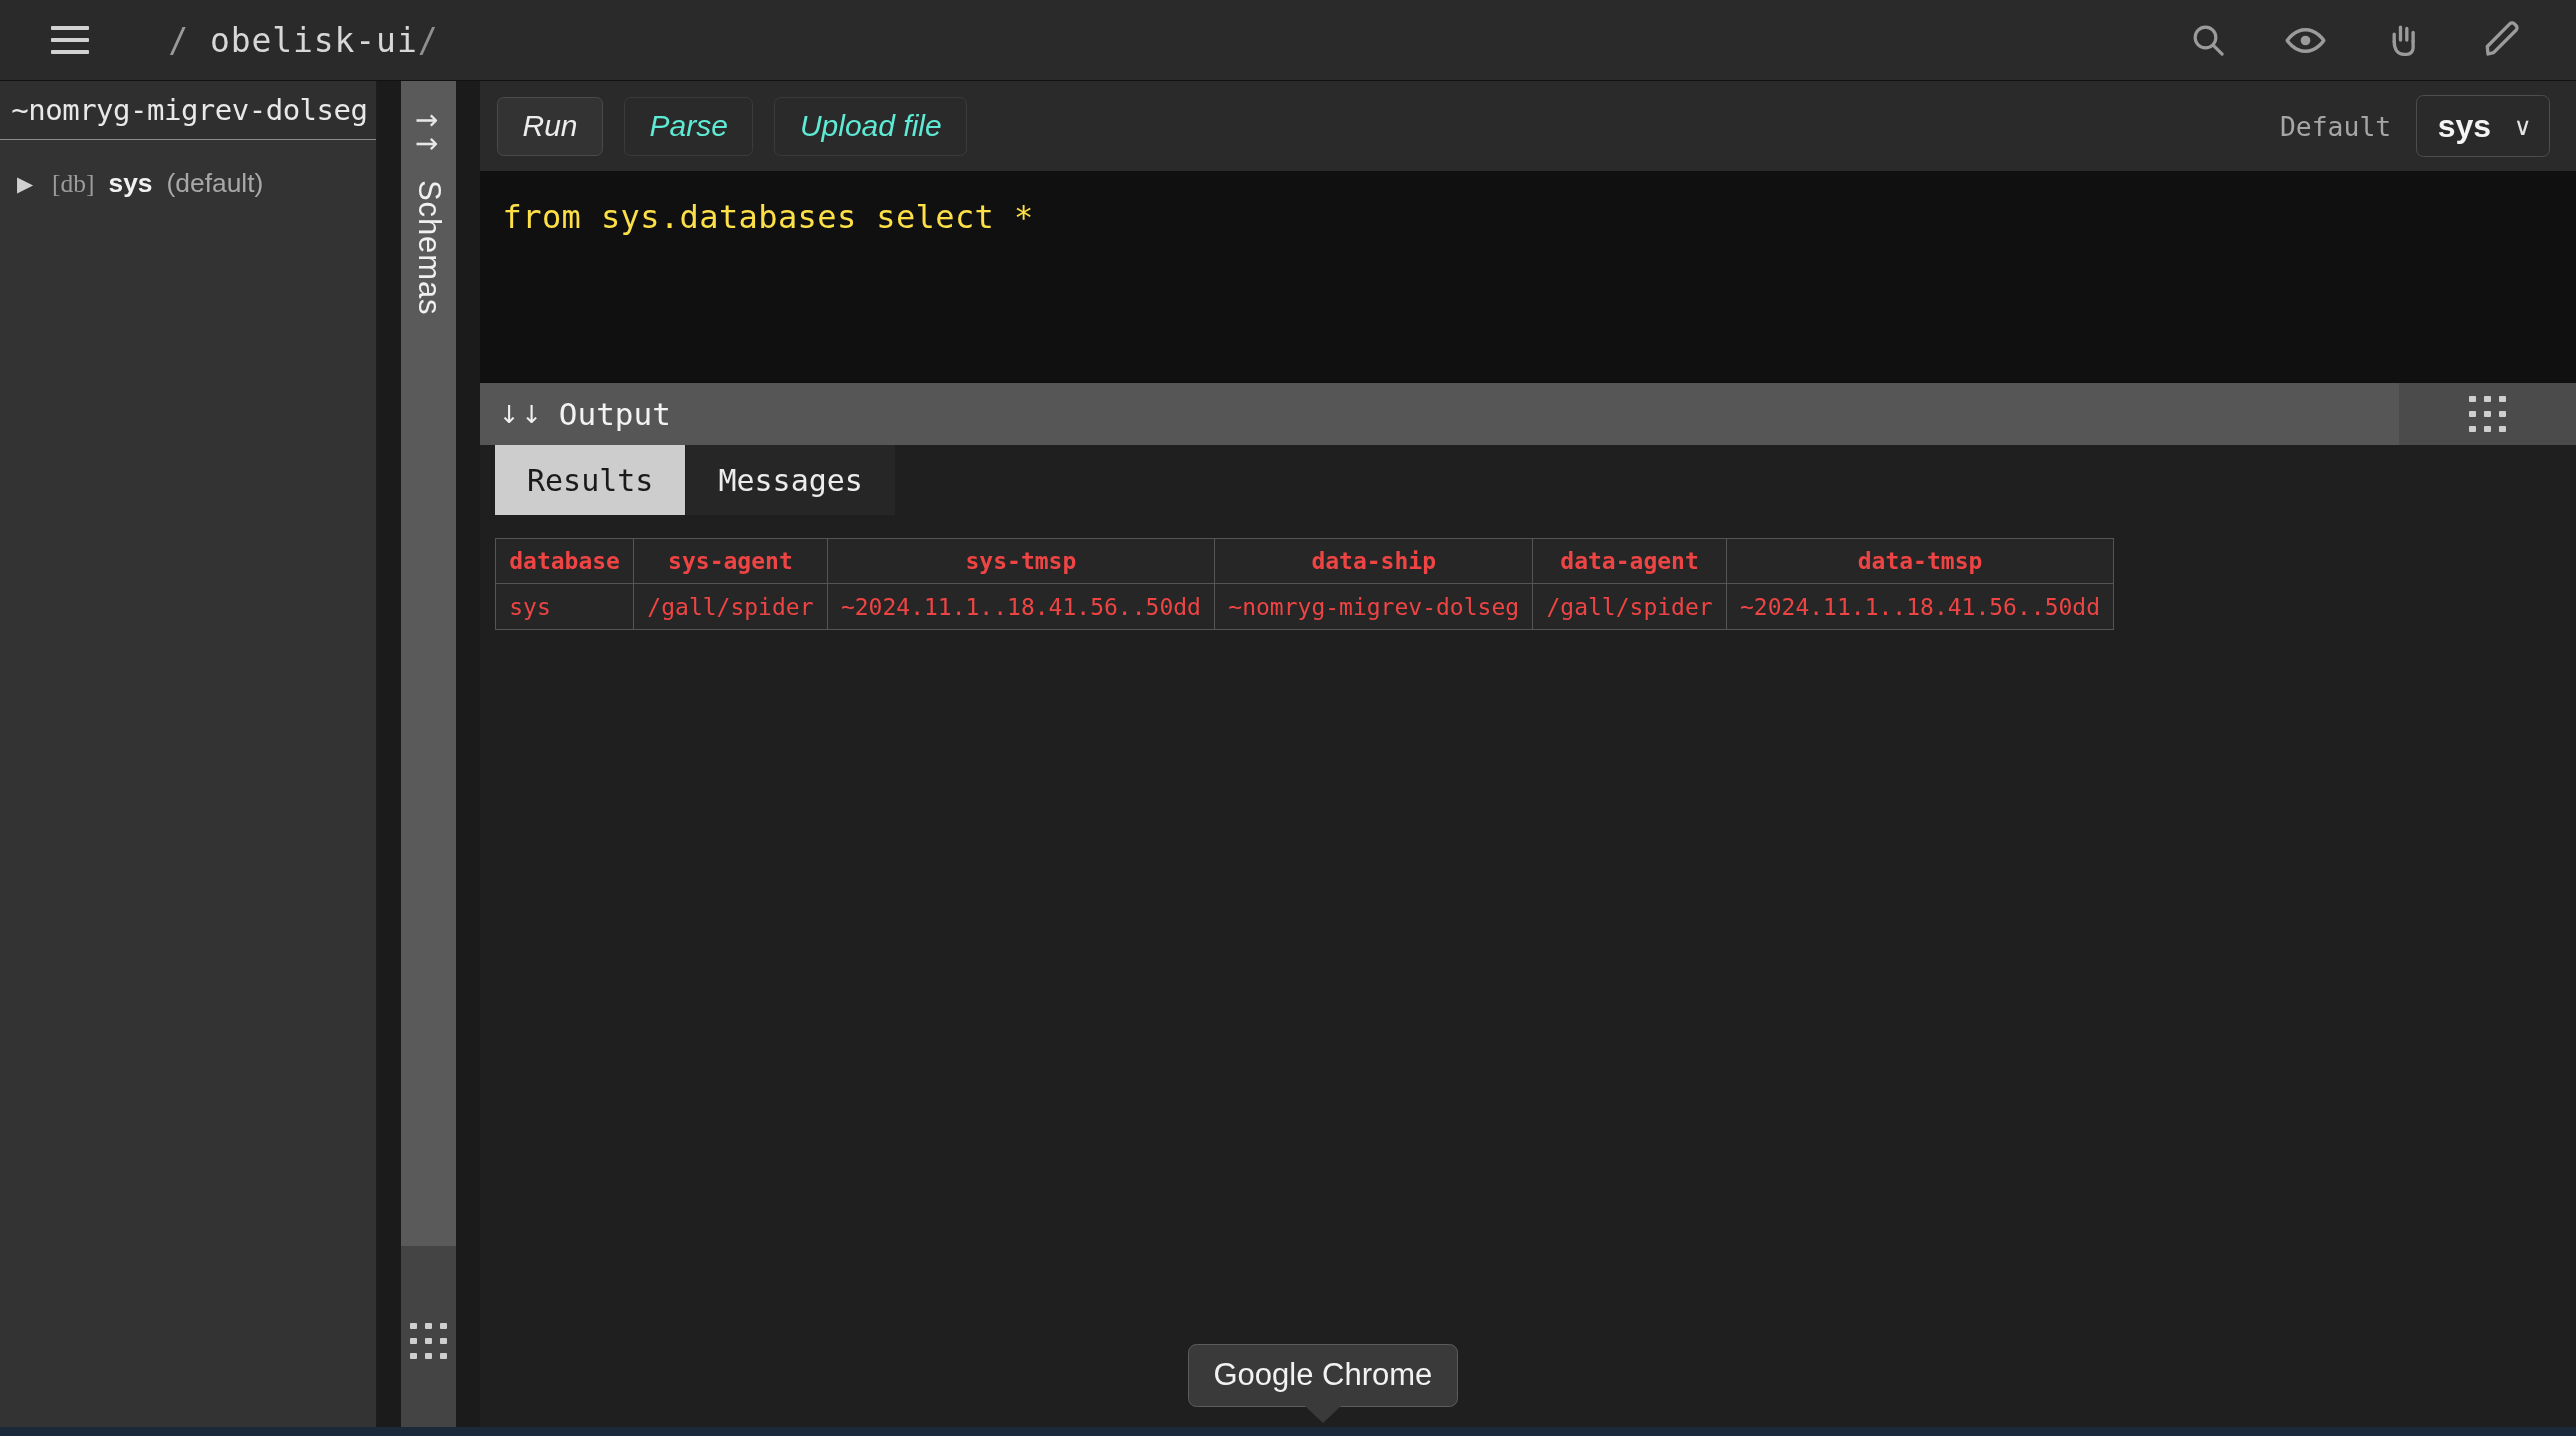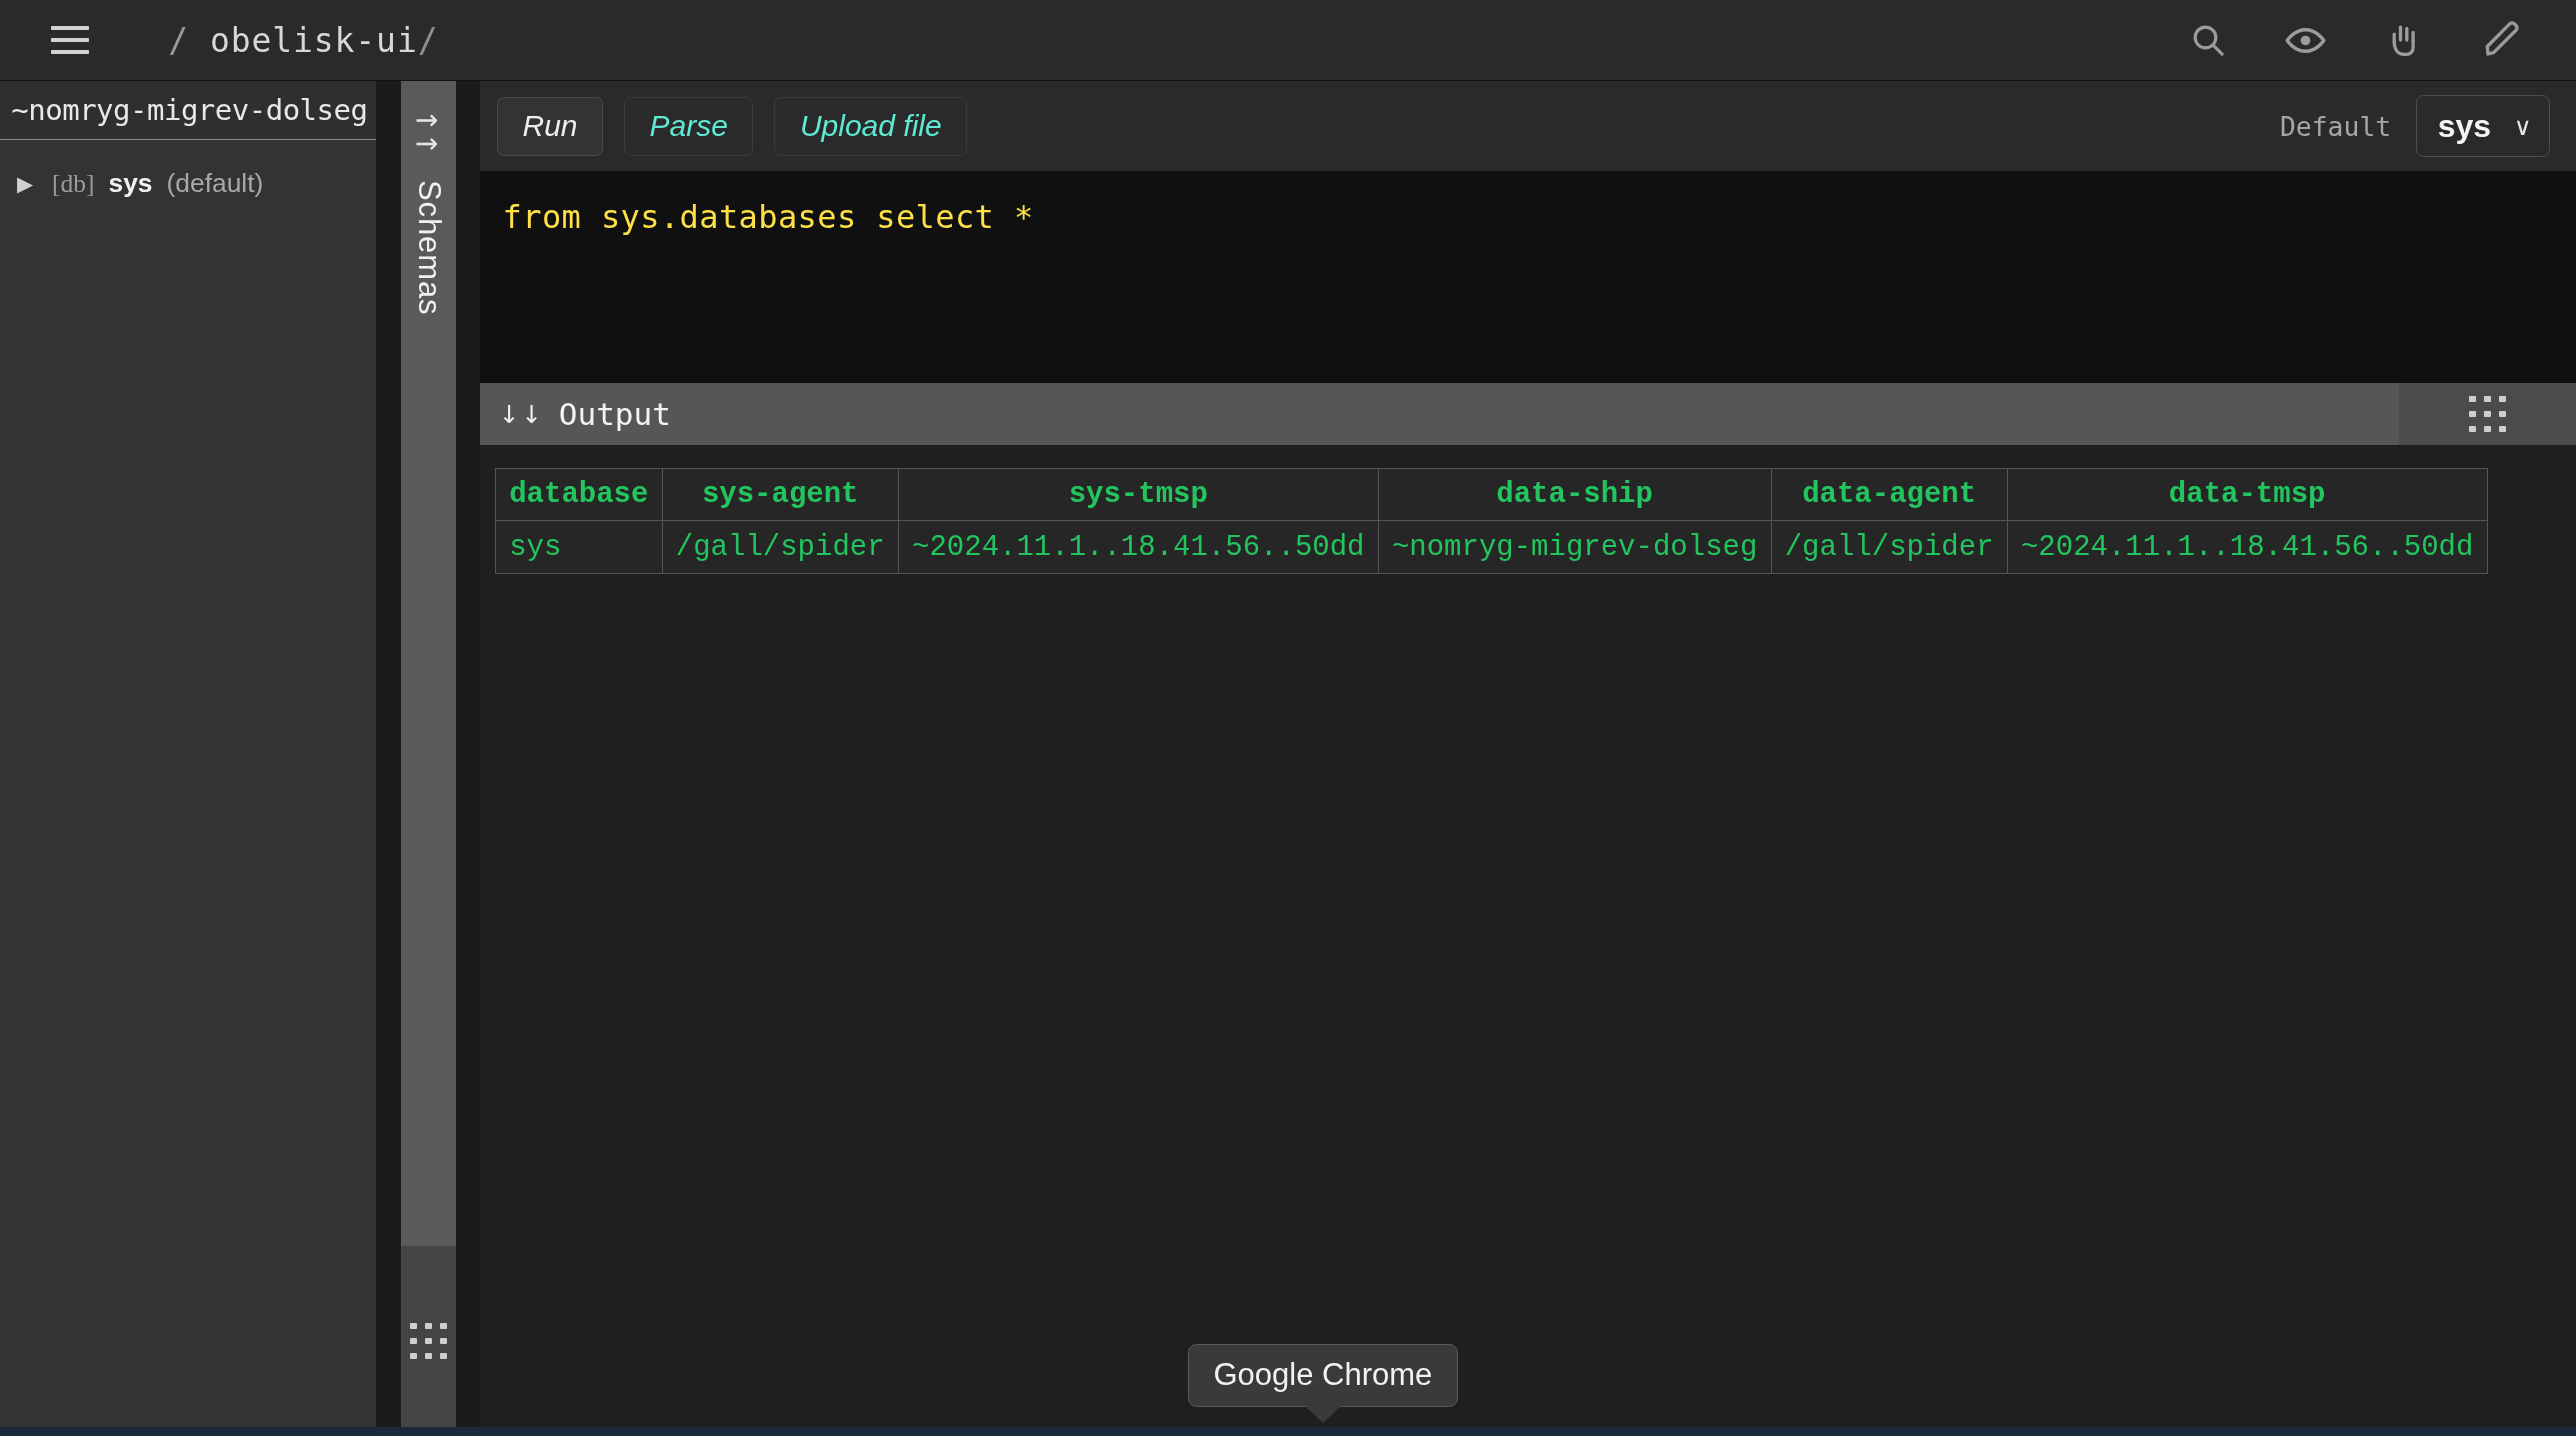--- a/index.html
+++ b/index.html
@@ -358,25 +358,24 @@
   }
   table.results {
     border-collapse: collapse;
     table-layout: auto;
     font-family: "DejaVu Sans Mono", monospace;
   }
   table.results th,
   table.results td {
     border: 0.9px solid #555555;
     padding: 9.4px 13.2px;
-    font-size: 29px;
+    font-size: 23px;
     white-space: nowrap;
-    color: #22c55e;
+    color: #ef4444;
     background: #262626;
-    font-family: Liberation Mono, monospace;
   }
   table.results th {
     text-align: center;
     font-weight: bold;
   }
   table.results td {
     text-align: left;
     font-weight: normal;
   }
 
@@ -528,20 +527,24 @@
               <i></i>
               <i></i>
               <i></i>
               <i></i>
               <i></i>
           </div>
         </div>
       </div>
 
       <div class="output-panel">
+        <div class="tabs">
+          <div class="tab active">Results</div>
+          <div class="tab">Messages</div>
+        </div>
         <div class="results-wrap">
           <table class="results">
             <thead>
               <tr id="thead-row">
                   <th>database</th>
                   <th>sys-agent</th>
                   <th>sys-tmsp</th>
                   <th>data-ship</th>
                   <th>data-agent</th>
                   <th>data-tmsp</th>

